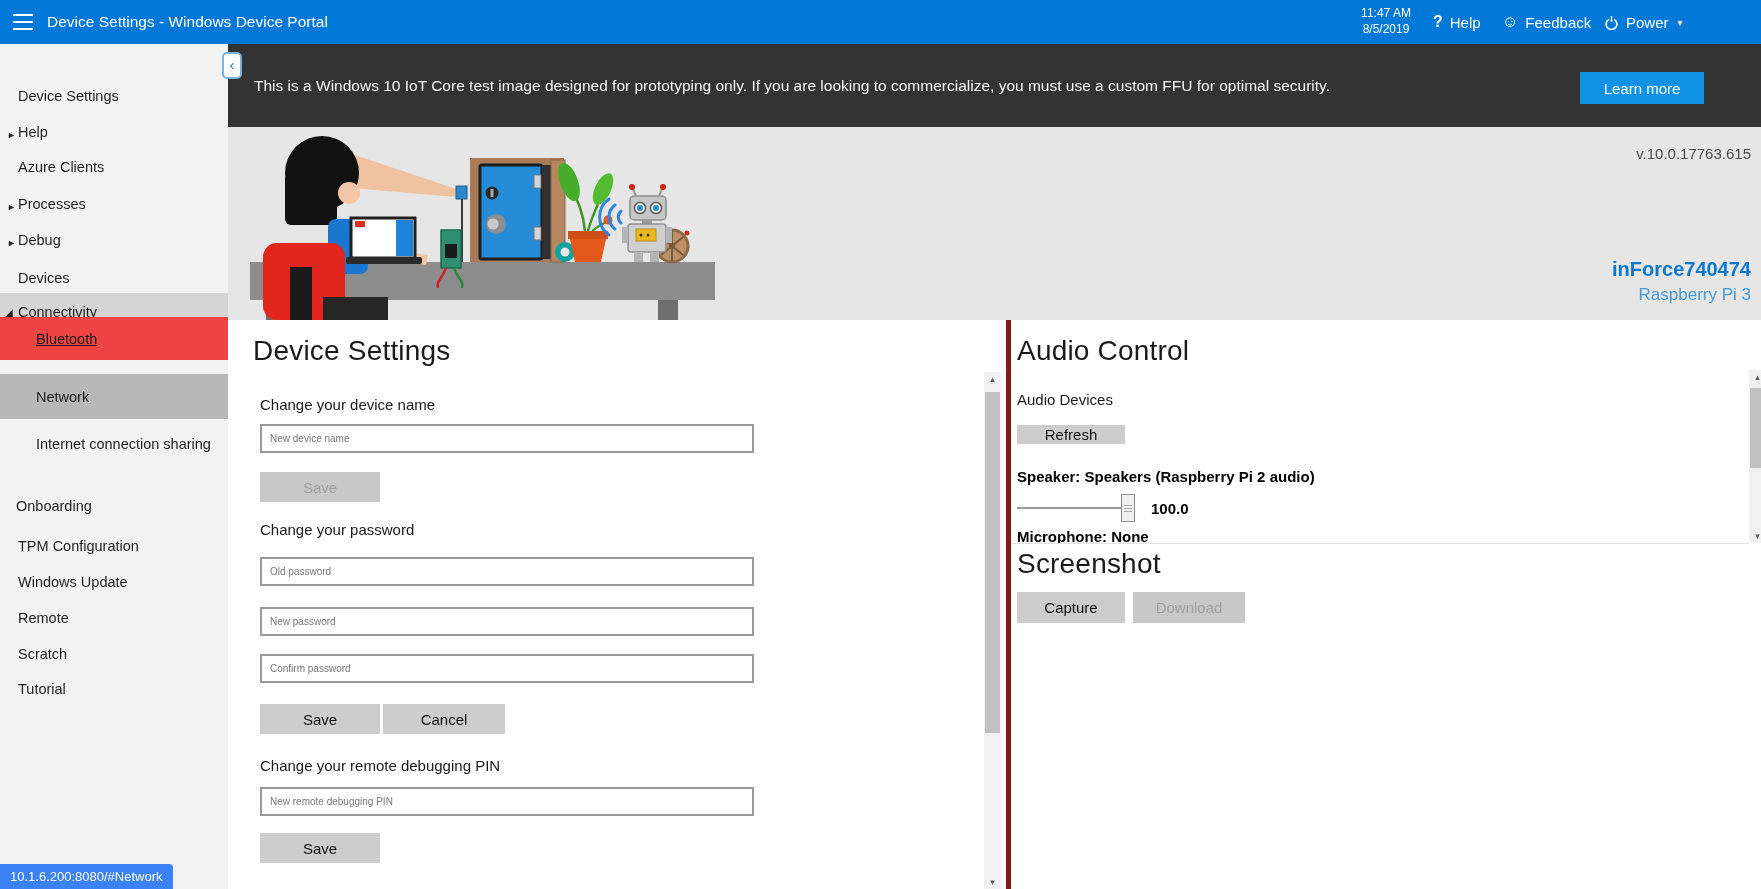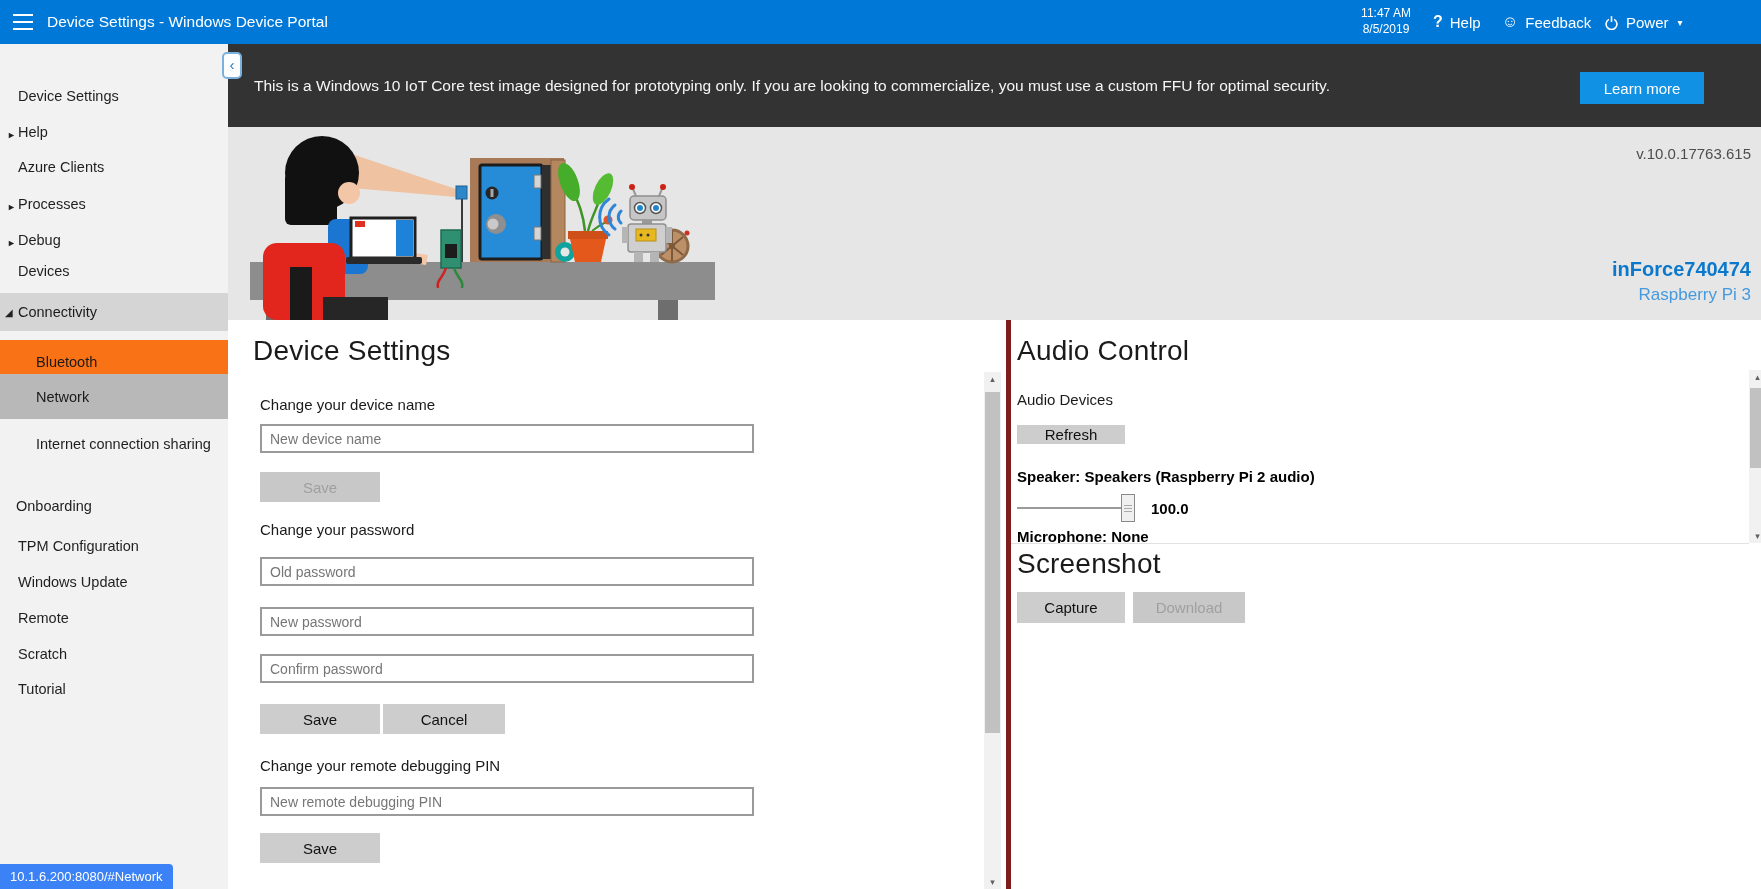--- a/index.html
+++ b/index.html
@@ -18,21 +18,21 @@
   .tb-qicon { font-weight:bold; font-size:16px; }
   .tb-smiley { font-size:16px; }
   .tb-caret { font-size:10px; margin-left:2px; }
 
   
   .sidebar { position:absolute; left:0; top:44px; width:228px; height:845px; background:#f2f2f2; font-size:14.5px; }
   .sb-item { position:absolute; left:0; width:228px; padding-left:18px; line-height:17px; cursor:pointer; color:#1f1f1f; }
   .sb-item .arrow { position:absolute; left:7px; top:3px; font-size:9px; color:#222; }
   .sb-row { position:absolute; left:0; width:228px; display:flex; align-items:center; cursor:pointer; }
   .row-section { top:249px; height:38px; background:#d5d5d5; }
-  .row-light   { top:296px; height:43px; background:#f97316; }
+  .row-light   { top:273px; height:43px; background:#ef4444;text-decoration:underline; }
   .row-selected{ top:330px; height:45px; background:#b8b8b8; }
   .sb-row .lbl { padding-left:36px; }
   .row-section .lbl { padding-left:18px; }
   .row-section .arrow2 { position:absolute; left:5px; font-size:10px; color:#222; }
   .sb-sub { padding-left:36px; }
   .collapse-btn { position:absolute; left:222px; top:52px; width:20px; height:27px; background:#fbfdfe; border:2px solid #7ab0dd; border-radius:5px; color:#2d7ab8; font-size:15px; line-height:22px; text-align:center; cursor:pointer; z-index:5; }
 
   
   .banner { position:absolute; left:228px; top:44px; width:1533px; height:83px; background:#333333; }
   .banner-msg { position:absolute; left:26px; top:0; height:83px; display:flex; align-items:center; color:#f5f5f5; font-size:15.5px; }
@@ -42,21 +42,21 @@
   .hero { position:absolute; left:228px; top:127px; width:1533px; height:193px; background:#e6e6e6; }
   .hero-version { position:absolute; right:10px; top:18px; font-size:15px; color:#4d4d4d; }
   .hero-name { position:absolute; right:10px; top:131px; font-size:20px; font-weight:bold; color:#0c78cc; }
   .hero-model { position:absolute; right:10px; top:158px; font-size:17px; color:#4599dd; }
 
   
   .left-panel { position:absolute; left:228px; top:320px; width:778px; height:569px; background:#fff; }
   .right-panel { position:absolute; left:1006px; top:320px; width:755px; height:569px; background:#fff; border-left:5px solid #7f1d1d; }
   .panel-title { position:absolute; font-size:28px; font-weight:300; color:#1a1a1a; letter-spacing:0.2px; }
   .form-label { position:absolute; left:32px; font-size:15px; }
-  .txt-input { position:absolute; left:32px; width:494px; height:29px; border:2px solid #9a9a9a; background:#fff; font-size:14px; padding:0 8px; font-family:inherit; color:#1a1a1a; }
+  .txt-input { position:absolute; left:32px; width:494px; height:29px; border:2px solid #9a9a9a; background:#fff; font-size:10px; padding:0 8px; font-family:inherit; color:#1a1a1a; }
   .txt-input::placeholder { color:#767676; opacity:1; }
   .btn { position:absolute; height:30px; background:#cdcdcd; border:none; font-size:15px; font-family:inherit; color:#111; display:flex; align-items:center; justify-content:center; cursor:pointer; }
   .btn.disabled { background:#c8c8c8; color:#a0a0a0; }
 
   
   .vscroll { position:absolute; background:#f1f1f1; width:17px; }
   .vscroll .thumb { position:absolute; left:1px; width:15px; background:#c1c1c1; }
   .vscroll .sarrow { position:absolute; left:0; width:17px; text-align:center; font-size:9px; color:#606060; }
 
   
@@ -102,21 +102,21 @@
       <span class="tb-caret">▾</span>
     </div>
   </div>
 
   <div class="sidebar">
     <div class="sb-item" style="top:44px;"><span>Device Settings</span></div>
     <div class="sb-item" style="top:80px;"><span class="arrow">►</span><span>Help</span></div>
     <div class="sb-item" style="top:115px;"><span>Azure Clients</span></div>
     <div class="sb-item" style="top:152px;"><span class="arrow">►</span><span>Processes</span></div>
     <div class="sb-item" style="top:188px;"><span class="arrow">►</span><span>Debug</span></div>
-    <div class="sb-item" style="top:219px;"><span>Devices</span></div>
+    <div class="sb-item" style="top:226px;"><span>Devices</span></div>
 
     <div class="sb-row row-section">
       <span class="arrow2">◢</span>
       <span class="lbl">Connectivity</span>
     </div>
     <div class="sb-row row-light">
       <span class="lbl">Bluetooth</span>
     </div>
     <div class="sb-row row-selected">
       <span class="lbl">Network</span>

